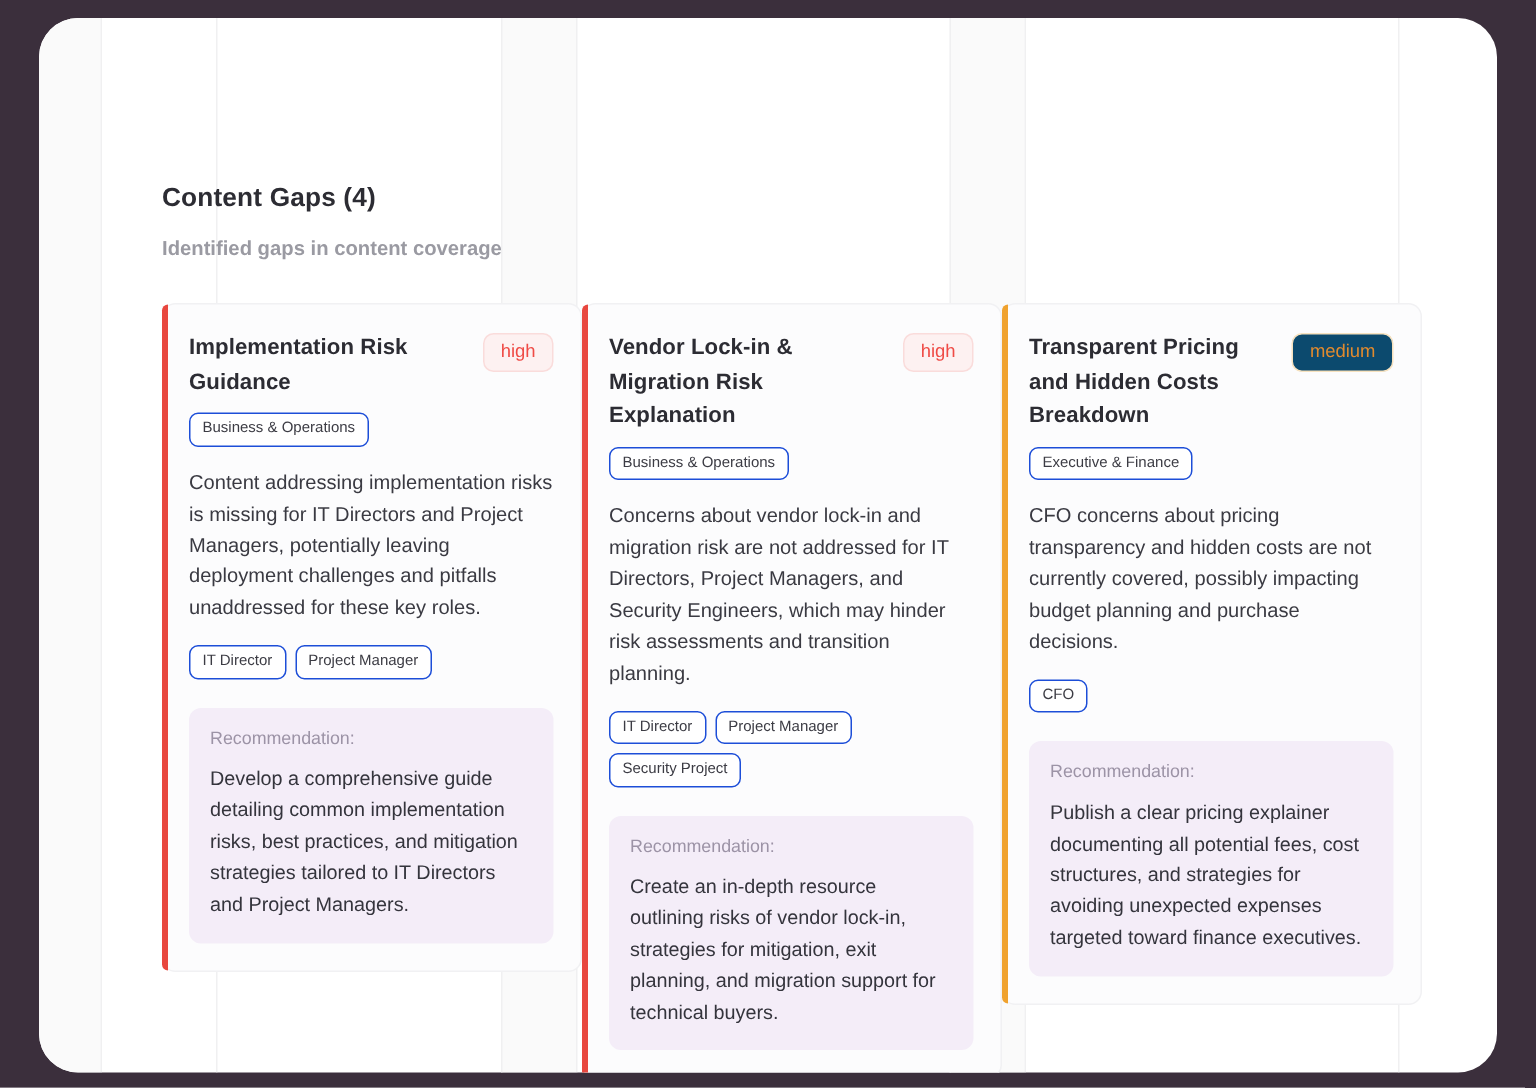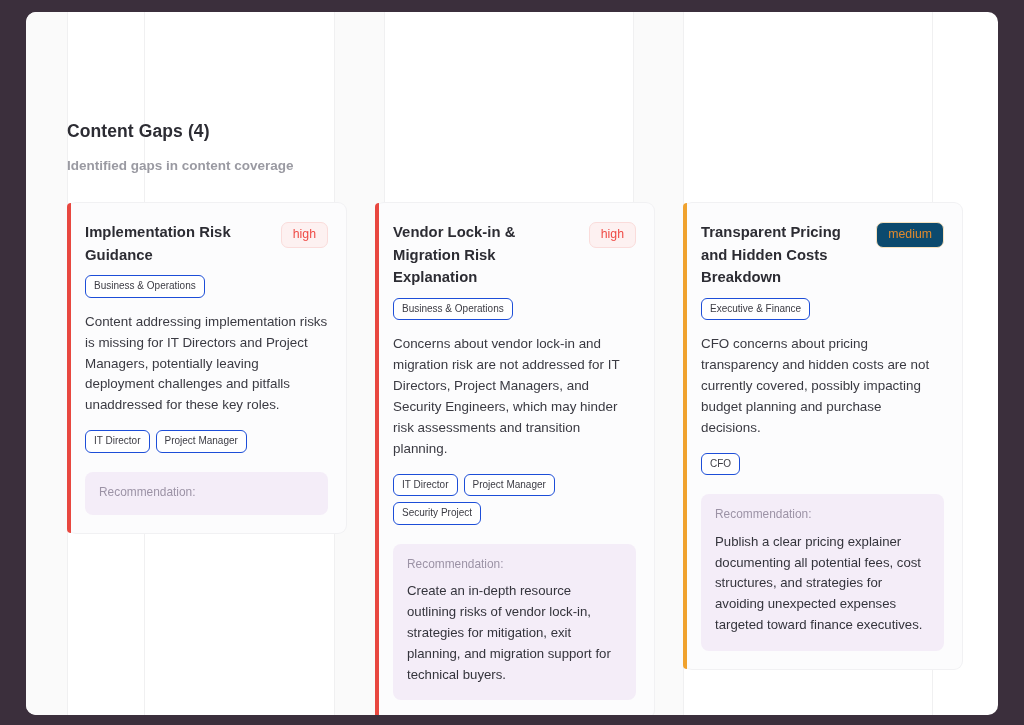--- a/index.html
+++ b/index.html
@@ -23,22 +23,23 @@
     height: 725px;
     background: #3b2f3c;
     padding: 12px 26px 10px 26px;
   }
 
   .page {
     position: relative;
     width: 100%;
     height: 100%;
     background: #ffffff;
-    border-radius: 10px;
+    border-radius: 26px;
     overflow: hidden;
+    padding-left: 41px;
   }
 
   
   .col-guides {
     position: absolute;
     inset: 0;
     pointer-events: none;
     z-index: 0;
   }
   .col-guides span {
@@ -74,21 +75,20 @@
     margin-top: 14px;
     font-size: 13.5px;
     color: #9a9aa2;
     font-weight: 700;
     line-height: 1.3;
   }
 
   
   .cards {
     display: flex;
-    gap: 28px;
     margin-top: 28px;
   }
 
   .card {
     position: relative;
     width: 280px;
     flex: 0 0 280px;
     background: #fcfcfd;
     border-radius: 9px;
     border: 1px solid #f1f1f3;
@@ -228,20 +228,21 @@
           <div class="chip-row">
             <span class="chip">Business &amp; Operations</span>
           </div>
           <div class="card-desc">Content addressing implementation risks is missing for IT Directors and Project Managers, potentially leaving deployment challenges and pitfalls unaddressed for these key roles.</div>
           <div class="chip-row roles">
             <span class="chip">IT Director</span>
             <span class="chip">Project Manager</span>
           </div>
           <div class="reco">
             <div class="reco-label">Recommendation:</div>
+            <div class="reco-text">Develop a comprehensive guide detailing common implementation risks, best practices, and mitigation strategies tailored to IT Directors and Project Managers.</div>
           </div>
         </div>
 
         <div class="card" style="--accent:#e8473f;">
           <div class="card-head">
             <div class="card-title">Vendor Lock-in &amp; Migration Risk Explanation</div>
             <div class="priority high">high</div>
           </div>
           <div class="chip-row">
             <span class="chip">Business &amp; Operations</span>

